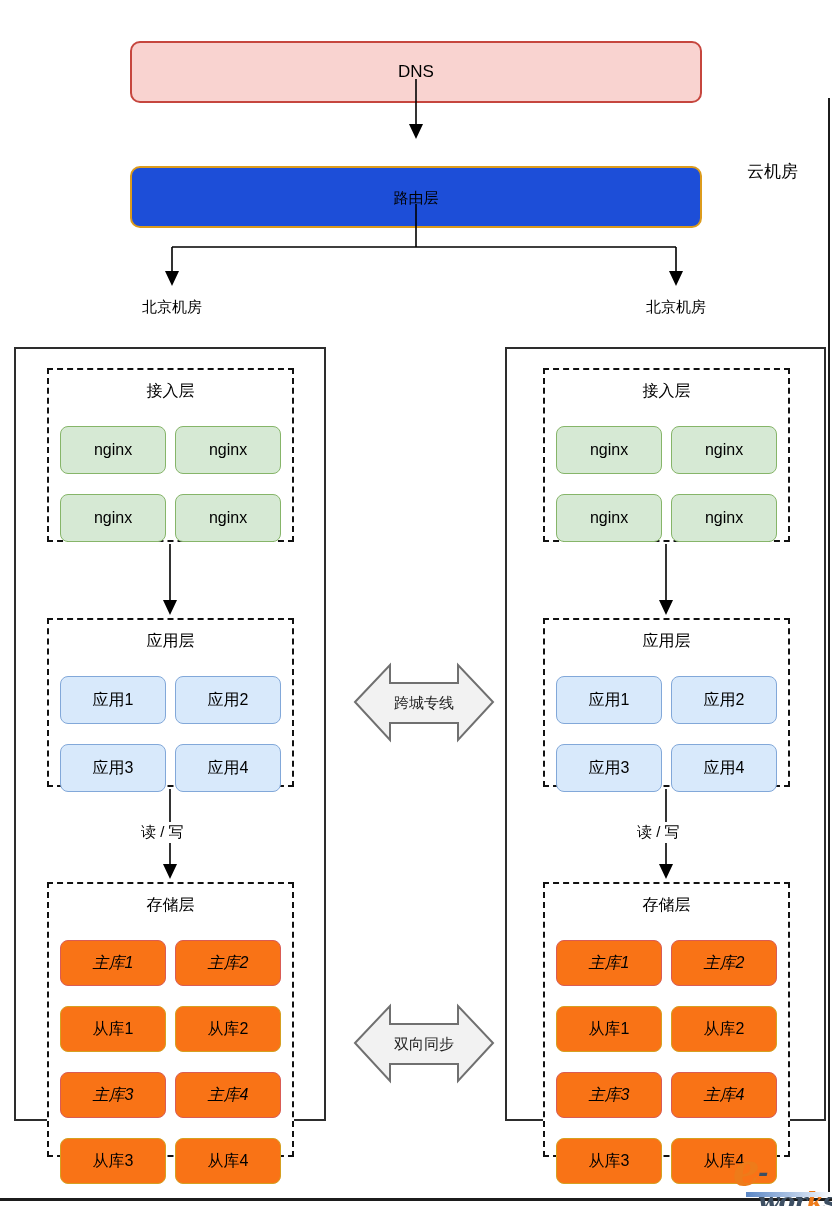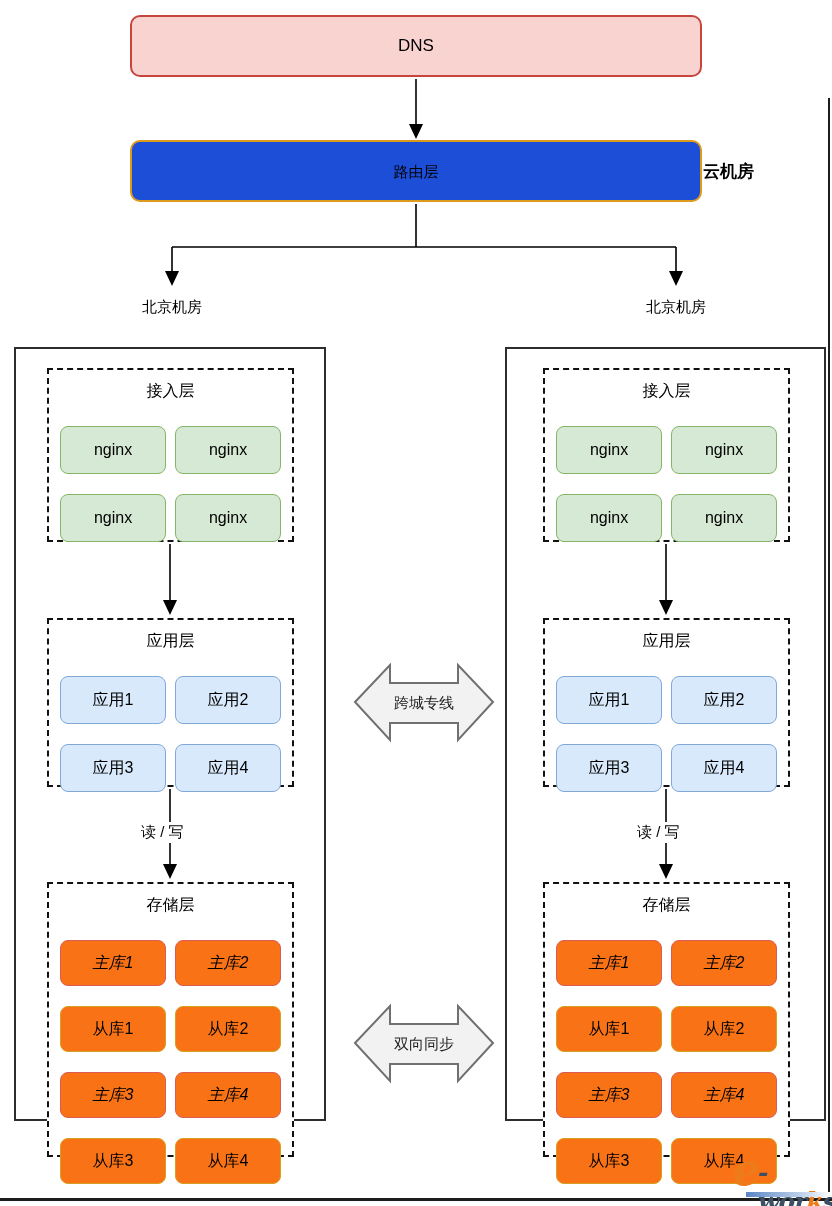--- a/index.html
+++ b/index.html
@@ -1,25 +1,25 @@
 <!DOCTYPE html>
 <html><head>
 <meta charset="utf-8">
 <style>
   html,body{margin:0;padding:0;background:#fff;}
   .canvas{position:relative;width:832px;height:1206px;background:#fff;overflow:hidden;
           font-family:"Liberation Sans","DejaVu Sans",sans-serif;color:#000;}
   
   .bigpill{position:absolute;left:130px;width:572px;height:62px;border-radius:10px;
            display:flex;flex-direction:column;align-items:center;justify-content:center;
-           box-sizing:border-box;font-size:17px;}
+           box-sizing:border-box;font-size:17px;margin-top:26px;}
   .dns{top:15px;background:#F9D3D0;border:2px solid #C6463E;}
   .routing{top:140px;background:#1d4ed8;border:2px solid #DC9B1C;font-size:15px;line-height:21px;}
   .side-label{position:absolute;font-size:17px;}
-  .cloud{left:703px;top:160px;font-weight:bold;}
+  .cloud{left:747px;top:160px;}
   .branch-label{position:absolute;top:298px;width:120px;text-align:center;font-size:15px;}
   .branch-left{left:112px;}
   .branch-right{left:616px;}
   
   .dc{position:absolute;top:347px;height:774px;background:#fff;border:2px solid #2d2d2d;box-sizing:border-box;}
   .dc-left{left:14px;width:312px;}
   .dc-right{left:505px;width:321px;}
   
   .sec{position:absolute;width:247px;border:2px dashed #111;background:#fff;box-sizing:border-box;padding-top:10px;}
   .dc-left .sec{left:31px;}

